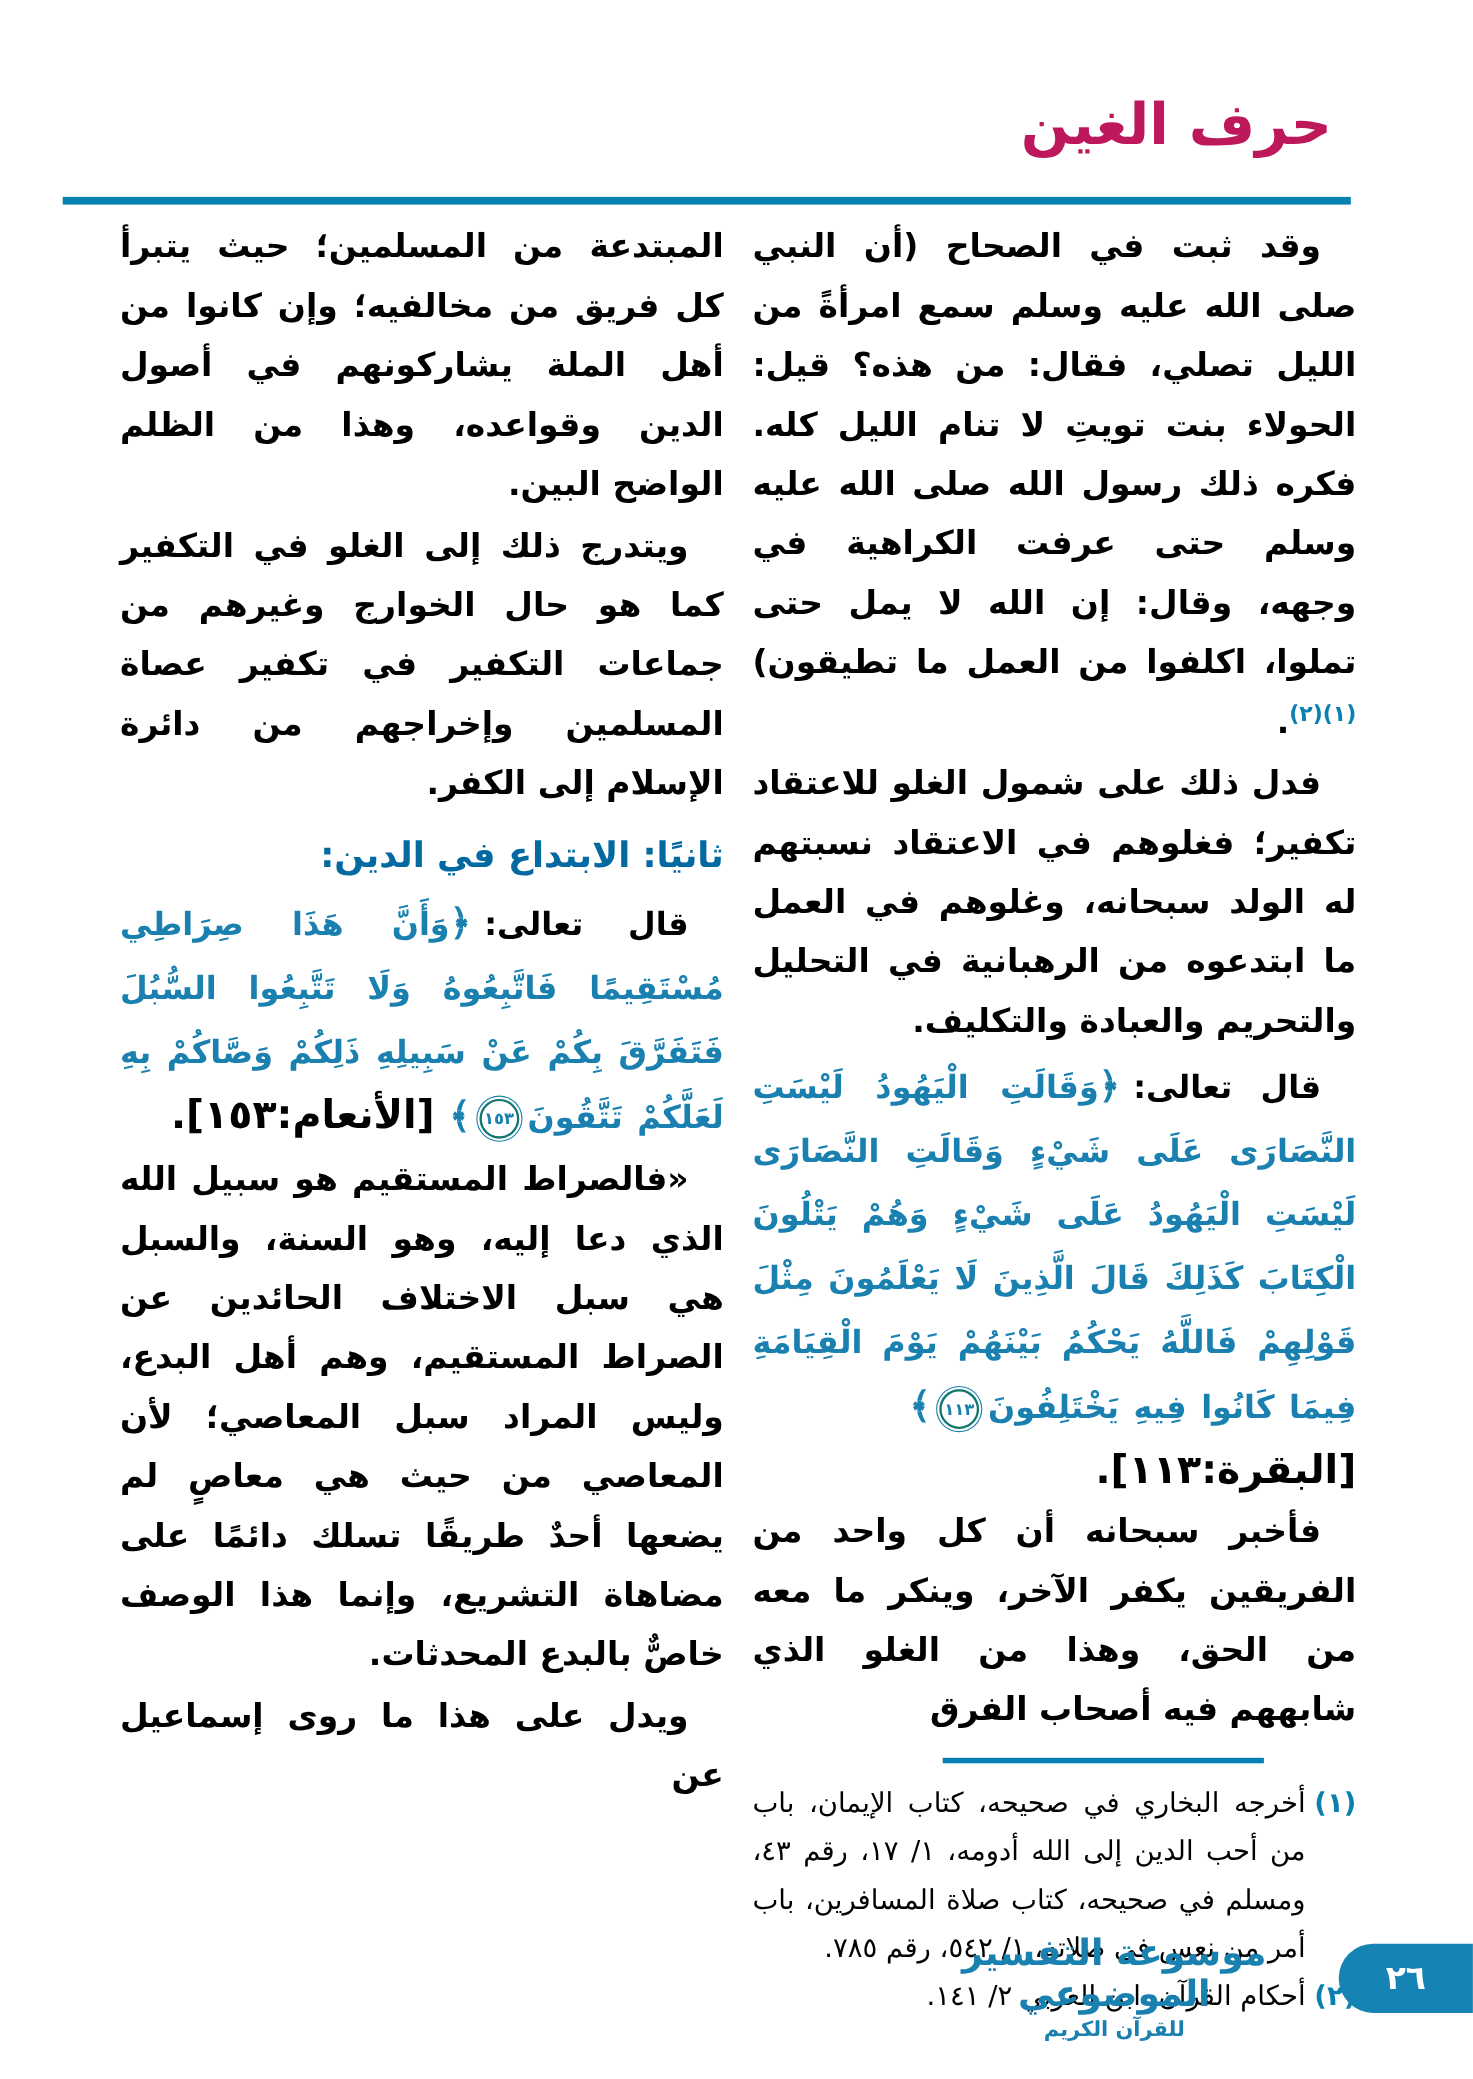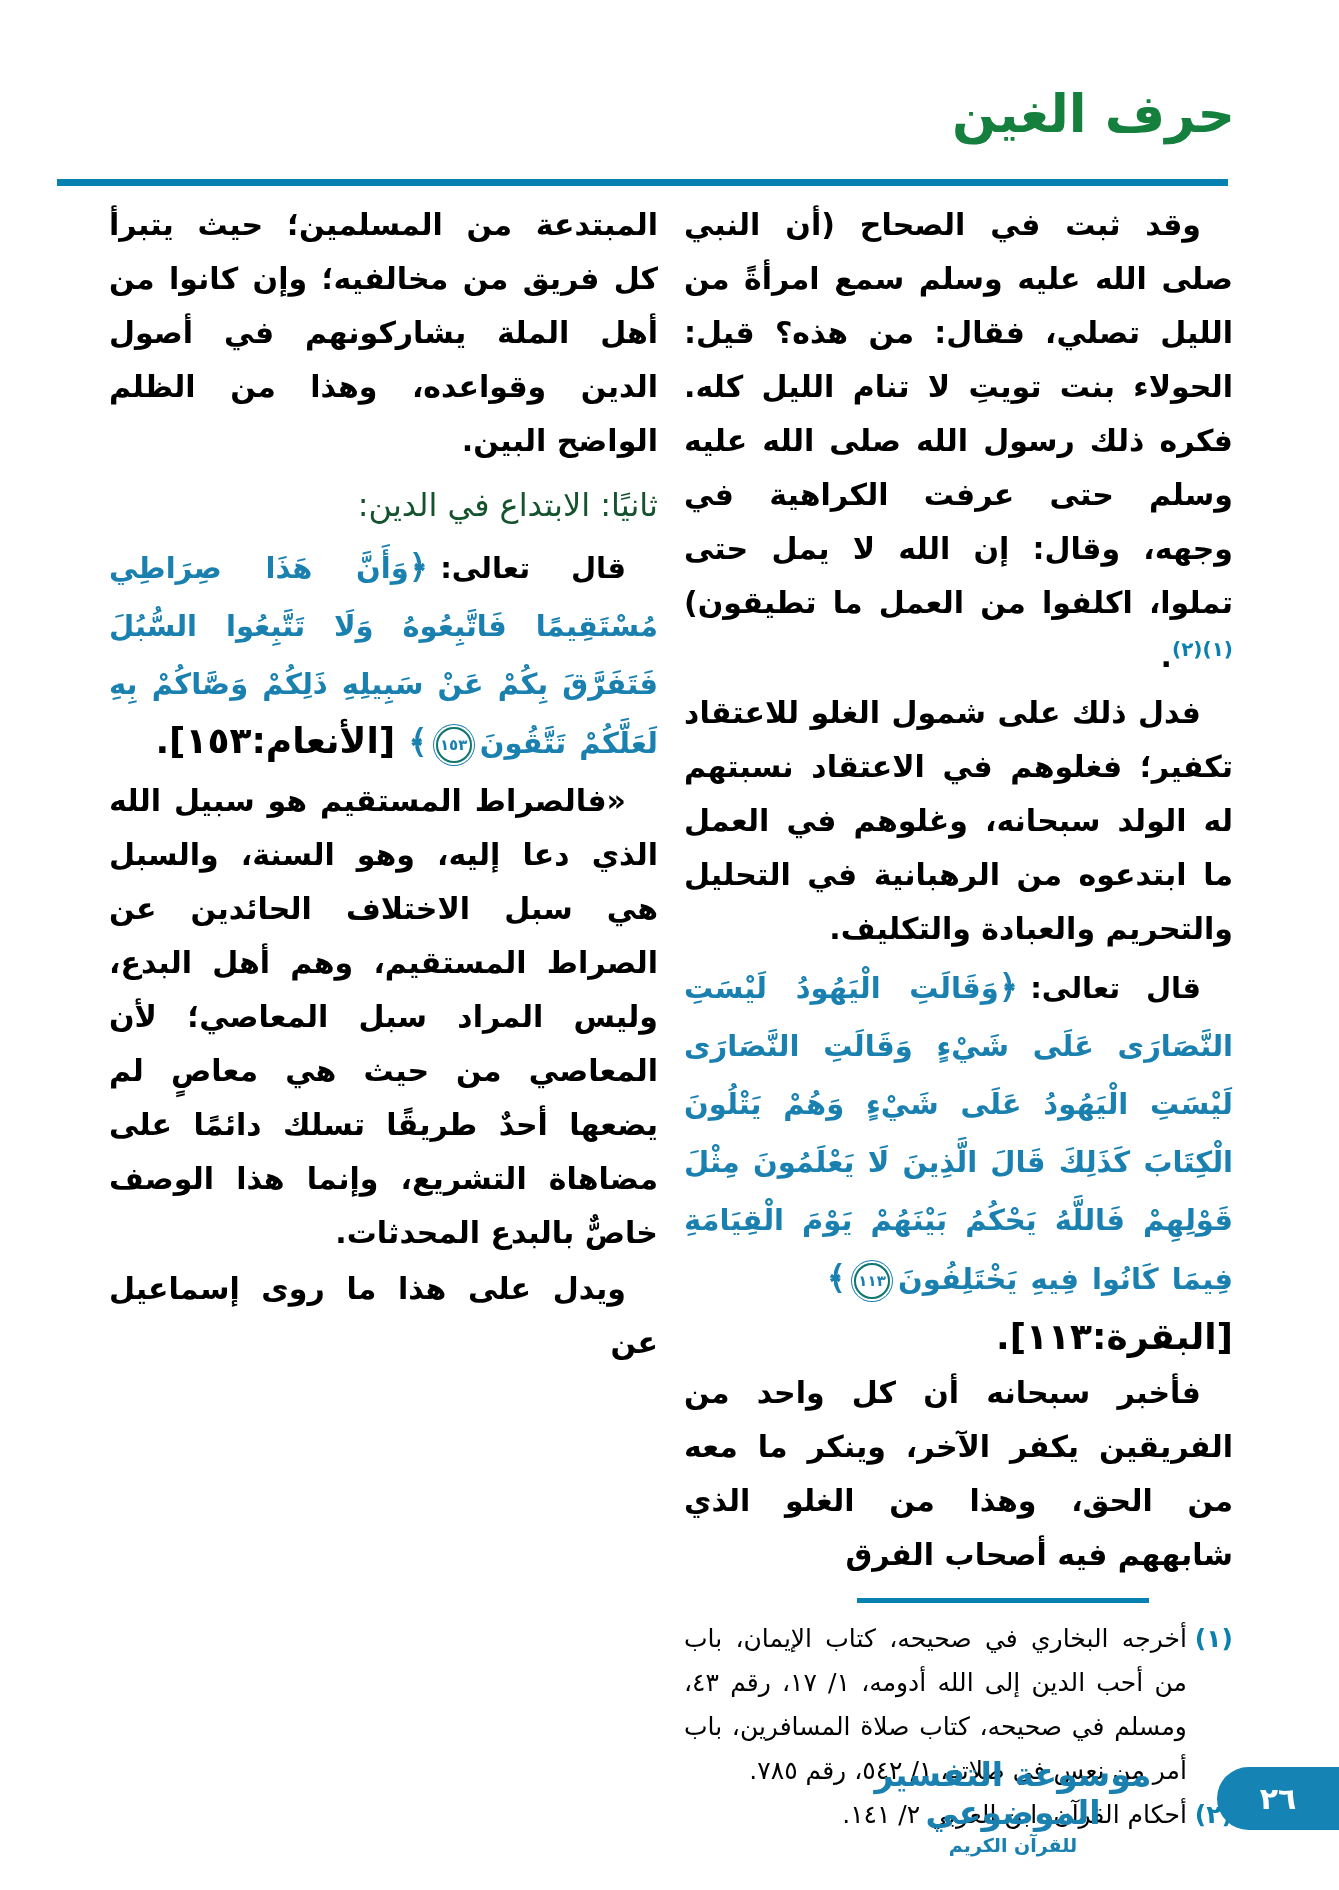--- a/index.html
+++ b/index.html
@@ -10,23 +10,23 @@
     margin: 0 auto;
     background: #ffffff;
     overflow: hidden;
     direction: rtl;
     color: #000;
     font-family: "DejaVu Sans", sans-serif;
   }
 
   
   .header-title {
-    position: absolute; top: 84px; right: 104px;
+    position: absolute; top: 84px; right: 128px;
     font-size: 52px; font-weight: bold;
-    color: #15803d;
+    color: #be185d;
     margin-left: 44px;
   }
   .header-rule {
     position: absolute; top: 179px; left: 57px; right: 111px; height: 7px;
     background: #0681b1;
   }
 
   
   .columns {
     position: absolute; top: 198px; right: 106px; width: 1124px;
@@ -36,22 +36,22 @@
 
   .para {
     margin: 0 0 2px 0;
     font-size: 30px; font-weight: bold; line-height: 54px;
     text-align: justify;
   }
   .para.indent { text-indent: 32px; }
 
   .section-heading {
     margin: 10px 0 6px 0;
-    font-size: 32px; font-weight: normal; line-height: 54px;
-    color: #14532d;
+    font-size: 32px; font-weight: bold; line-height: 54px;
+    color: #0369a1;
   }
 
   .verse-para {
     margin: 0 0 2px 0;
     font-size: 29px; font-weight: bold; line-height: 58px;
     text-align: justify; color: #1a80b0;
     text-indent: 32px;
     word-spacing: 3px;
   }
   .verse-intro { color: #000; margin-left: 12px; word-spacing: normal; }
@@ -132,20 +132,21 @@
       </div>
       <div class="footnote">
         <span class="fn-num">(٢)</span>
         <span class="fn-text">أحكام القرآن، ابن العربي ٢/ ١٤١.</span>
       </div>
     </div>
 
     <div class="col">
       <p class="para">المبتدعة من المسلمين؛ حيث يتبرأ كل فريق من مخالفيه؛ وإن كانوا من أهل الملة يشاركونهم في أصول الدين وقواعده، وهذا من الظلم الواضح البين.</p>
 
+      <p class="para indent">ويتدرج ذلك إلى الغلو في التكفير كما هو حال الخوارج وغيرهم من جماعات التكفير في تكفير عصاة المسلمين وإخراجهم من دائرة الإسلام إلى الكفر.</p>
 
       <h2 class="section-heading">ثانيًا: الابتداع في الدين:</h2>
 
 
       <p class="verse-para"><span class="verse-intro">قال تعالى:</span><span class="verse-bracket">﴿</span><span>وَأَنَّ هَذَا صِرَاطِي مُسْتَقِيمًا فَاتَّبِعُوهُ وَلَا تَتَّبِعُوا السُّبُلَ فَتَفَرَّقَ بِكُمْ عَنْ سَبِيلِهِ ذَلِكُمْ وَصَّاكُمْ بِهِ لَعَلَّكُمْ تَتَّقُونَ</span><span class="medallion">
             <span class="medallion-num">١٥٣</span>
           </span><span class="verse-bracket">﴾</span> <span class="verse-ref">[الأنعام:١٥٣].</span></p>
 
       <p class="para indent">«فالصراط المستقيم هو سبيل الله الذي دعا إليه، وهو السنة، والسبل هي سبل الاختلاف الحائدين عن الصراط المستقيم، وهم أهل البدع، وليس المراد سبل المعاصي؛ لأن المعاصي من حيث هي معاصٍ لم يضعها أحدٌ طريقًا تسلك دائمًا على مضاهاة التشريع، وإنما هذا الوصف خاصٌّ بالبدع المحدثات.</p>
 

